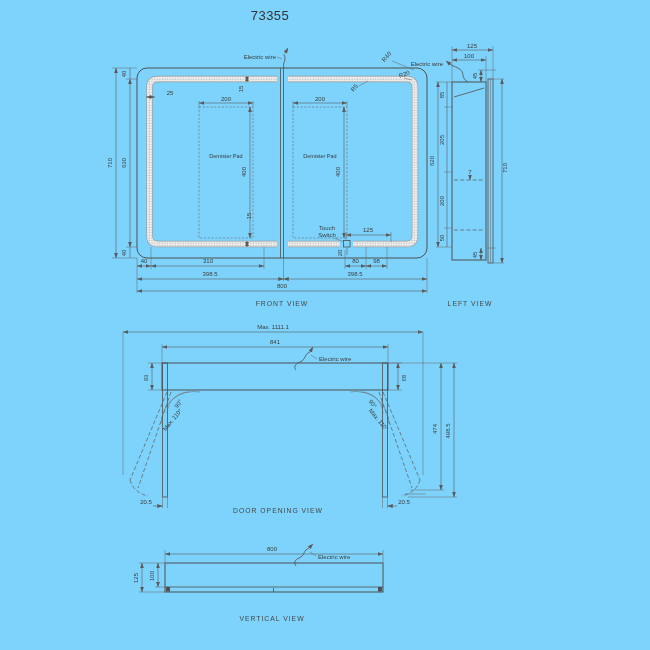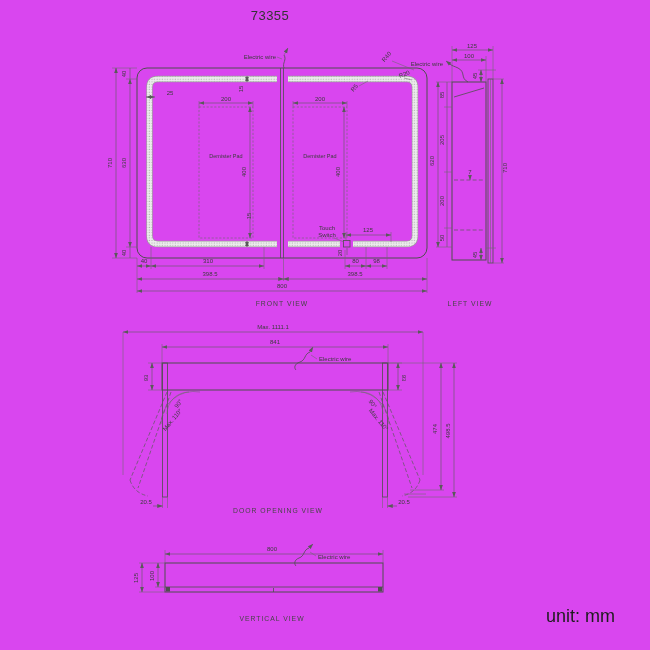--- a/index.html
+++ b/index.html
@@ -1,16 +1,16 @@
 <!DOCTYPE html>
 <html><head>
 <meta charset="utf-8">
 <style>
   html,body{margin:0;padding:0;background:#ffffff;}
-  .canvas{position:relative;width:650px;height:650px;background:#d946ef;overflow:hidden;
+  .canvas{position:relative;width:650px;height:650px;background:#7dd3fc;overflow:hidden;
           font-family:"Liberation Sans",sans-serif;}
   .canvas svg{position:absolute;left:0;top:0;}
   .page-title{position:absolute;left:238px;top:8px;width:64px;text-align:center;
               font-size:13px;color:#333;letter-spacing:0.5px;}
   .unit-label{position:absolute;left:546px;top:606px;width:100px;text-align:left;
               font-size:18px;color:#1c1c1c;}
   
   .ln   {stroke:#4f4f4f;stroke-width:1;fill:none;}
   .lnt  {stroke:#4f4f4f;stroke-width:0.8;fill:none;}
   .th   {stroke:#6a6a6a;stroke-width:0.55;fill:none;}
@@ -297,14 +297,13 @@
       <g>
         <path class="lnt" d="M 296,566 C 294,564 294,560 299,558 C 305,556 303,550 309,548"></path>
         <line class="th" x1="309" y1="548" x2="313" y2="544" marker-end="url(#arr)"></line>
         <line class="th" x1="310" y1="552" x2="316" y2="556"></line>
       </g>
       <text class="ts" x="318" y="559">Electric wire</text>
       <text class="cap" x="272" y="621">VERTICAL VIEW</text>
     </g>
   </svg>
 
-  <div class="unit-label">unit: mm</div>
 </div>
 
 </body></html>

